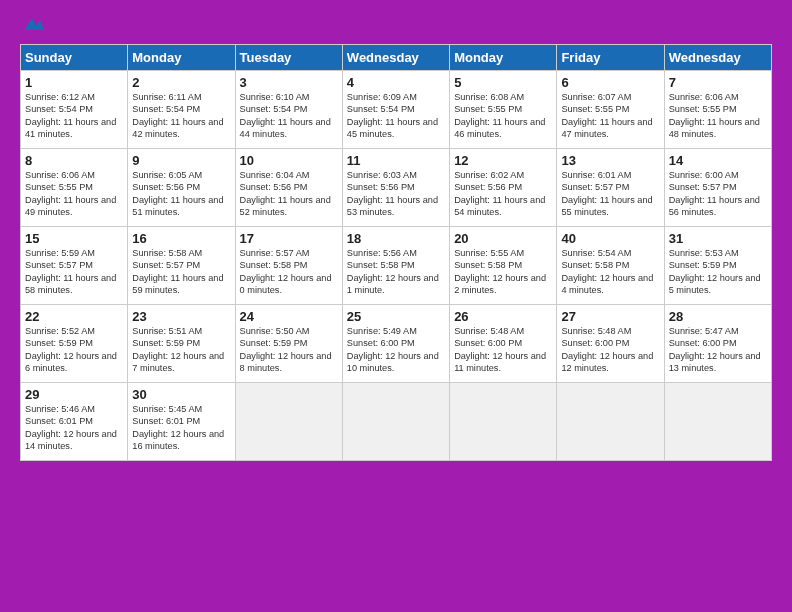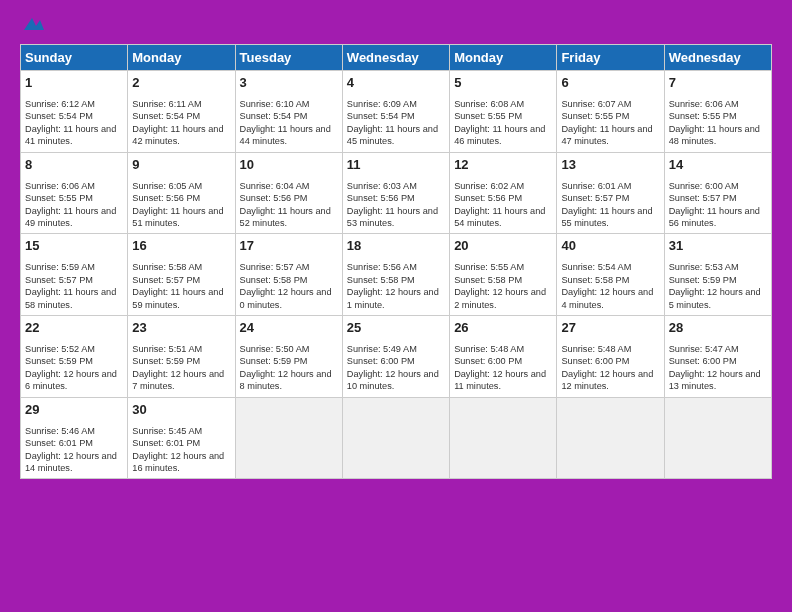--- a/index.html
+++ b/index.html
@@ -79,21 +79,20 @@
       font-size: 13px;
       font-weight: bold;
       color: #222;
       display: block;
       margin-bottom: 1px;
     }
     .cell-text {
       font-size: 9.2px;
       line-height: 1.35;
       color: #333;
-      margin-top: 8px;
     }
   </style>
 </head>
 <body>
 
 <div class="page">
   <div class="header">
     <div class="logo">
       <div style="display:flex;align-items:center;">
         <span class="logo-text"></span>

